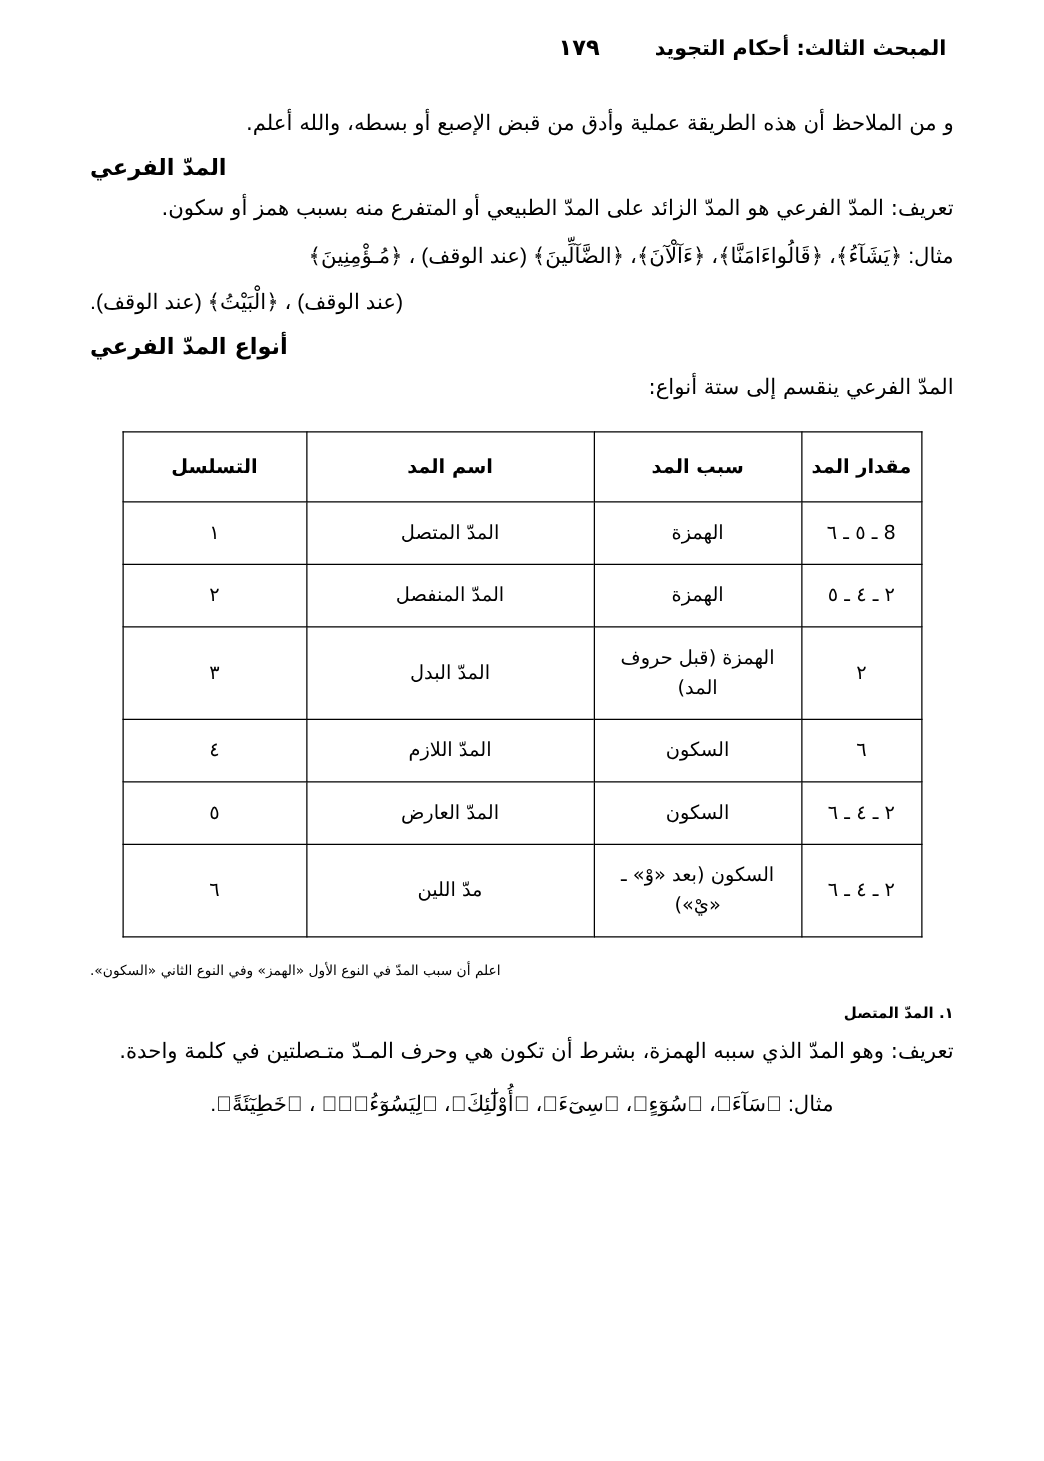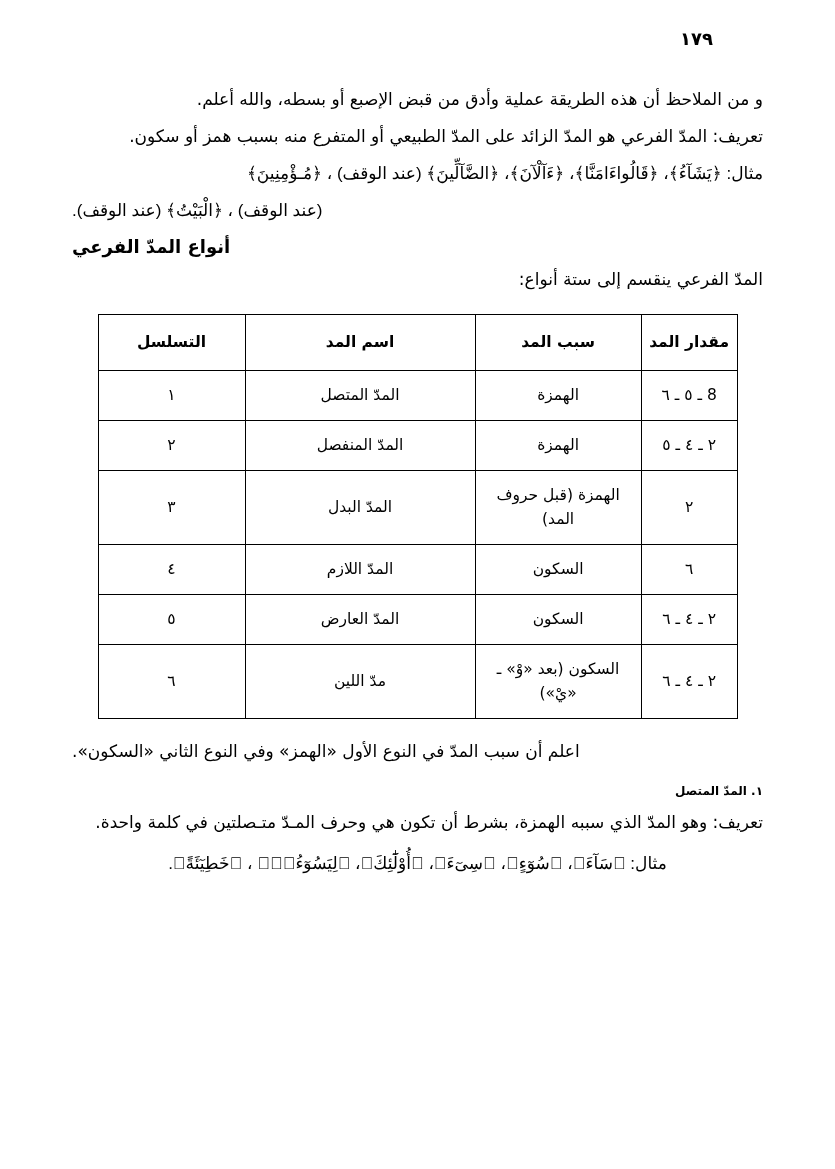--- a/index.html
+++ b/index.html
@@ -81,21 +81,21 @@
   table.mad-table thead th {
     font-weight: bold;
     padding: 16px 6px;
   }
   table.mad-table col.c-seq   { width: 15%; }
   table.mad-table col.c-name  { width: 26%; }
   table.mad-table col.c-cause { width: 36%; }
   table.mad-table col.c-amount{ width: 23%; }
 
   .final-note {
-    font-size: 17px;
+    font-size: 11px;
     line-height: 1.95;
     text-align: left;
     margin: 16px 0 10px 0;
   }
   .sect-num {
     font-size: 12px;
     font-weight: bold;
     text-align: right;
     margin: 16px 0 8px 0;
   }
@@ -105,25 +105,27 @@
     margin: 14px 0 0 0;
   }
 </style>
 </head>
 <body>
 
 <div class="page">
   <div class="content">
 
     <div class="header-line">
+      <span class="header-title">المبحث الثالث: أحكام التجويد</span>
       <span class="header-page">١٧٩</span>
     </div>
 
     <p class="body">و من الملاحظ أن هذه الطريقة عملية وأدق من قبض الإصبع أو بسطه، والله أعلم.</p>
 
+    <div class="h-sub">المدّ الفرعي</div>
 
     <p class="body">تعريف: المدّ الفرعي هو المدّ الزائد على المدّ الطبيعي أو المتفرع منه بسبب همز أو سكون.</p>
 
     <p class="body quran">مثال: ﴿يَشَآءُ﴾، ﴿قَالُواءَامَنَّا﴾، ﴿ءَآلْآنَ﴾، ﴿الضَّآلِّينَ﴾ (عند الوقف) ، ﴿مُـؤْمِنِينَ﴾</p>
     <p class="body quran" style="text-align:left;">(عند الوقف) ، ﴿الْبَيْتُ﴾ (عند الوقف).</p>
 
     <div class="h-sub">أنواع المدّ الفرعي</div>
 
     <p class="body" style="text-align:right;">المدّ الفرعي ينقسم إلى ستة أنواع:</p>
 

